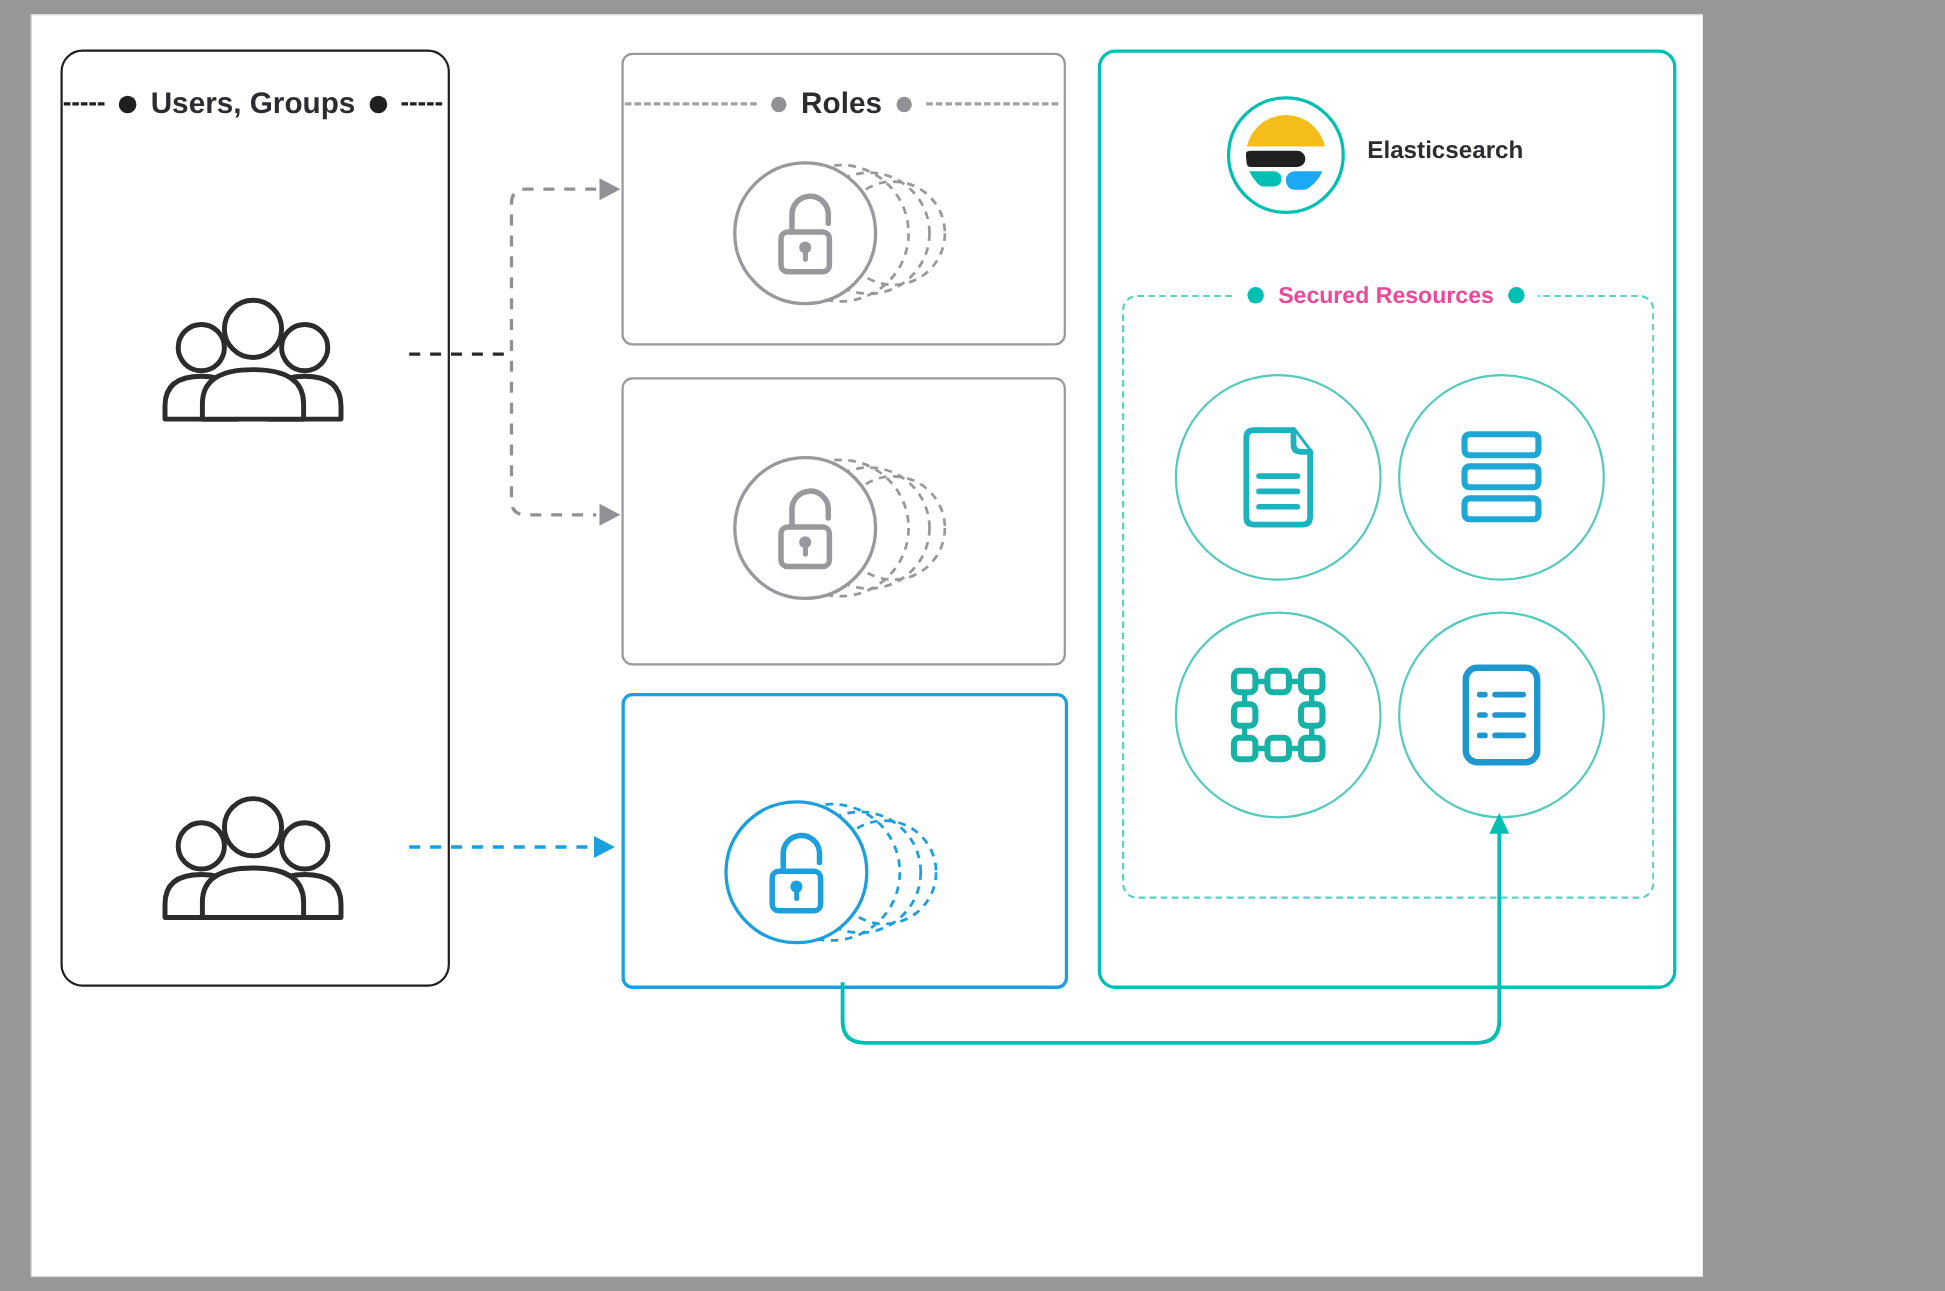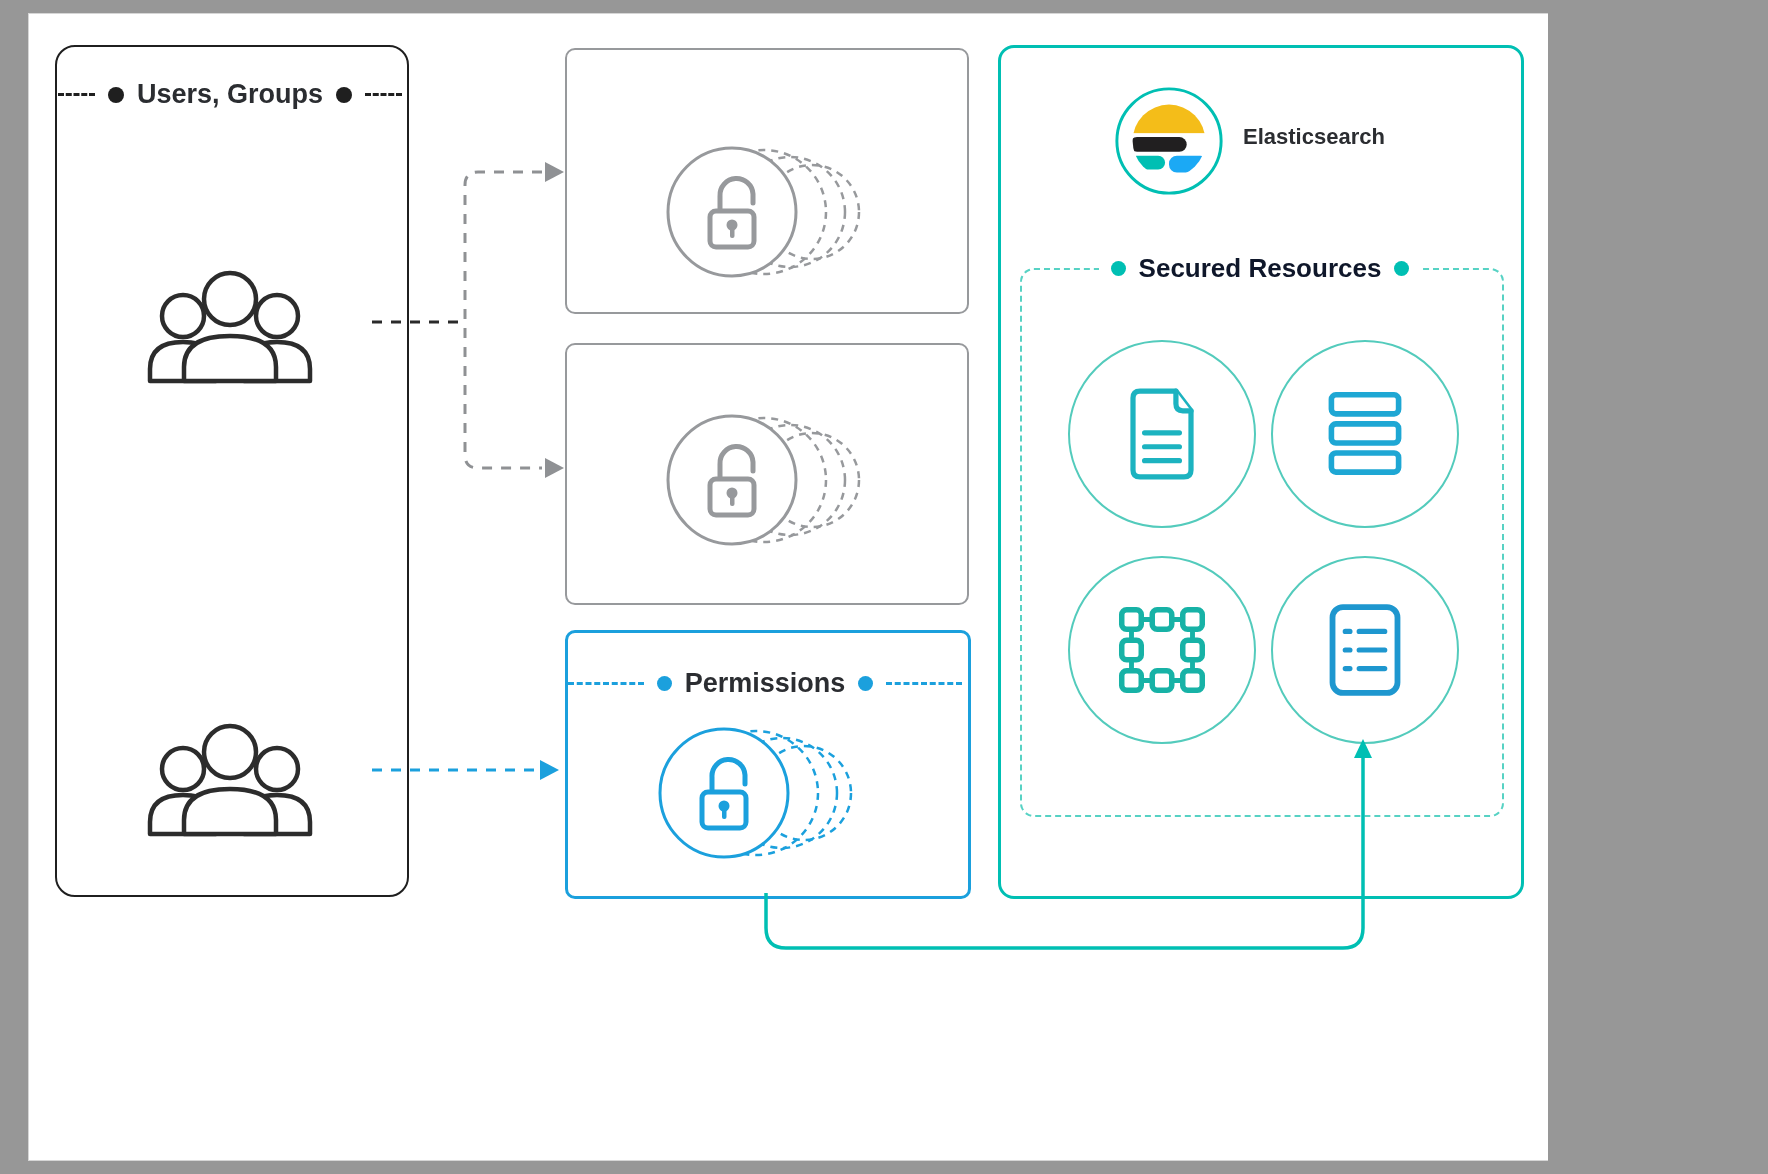--- a/index.html
+++ b/index.html
@@ -21,21 +21,21 @@
   .hdr-black .dash{border-color:#1f1f1f;}  .hdr-black .dot{background:#1f1f1f;width:16px;height:16px;}
   .hdr-gray  .dash{border-color:#a0a2a5;}  .hdr-gray  .dot{background:#8f9194;width:14px;height:14px;}
   .hdr-blue  .dash{border-color:#1ba0dd;}  .hdr-blue  .dot{background:#1ba0dd;}
   .hdr-users{left:58px;top:81px;width:344px;}
   .hdr-roles{left:568px;top:81px;width:394px;}
   .hdr-permissions{left:568px;top:670px;width:394px;}
 
   .sr-hdr{position:absolute;left:1020px;top:253px;width:480px;display:flex;justify-content:center;z-index:3;}
   .sr-hdr .pill{display:flex;align-items:center;gap:13px;background:#ffffff;padding:0 12px;height:30px;}
   .sr-hdr .dot{width:15px;height:15px;border-radius:50%;background:#00bfb3;}
-  .sr-hdr .lbl{font-weight:700;font-size:26px;color:#0f172a;white-space:nowrap;line-height:1;}
+  .sr-hdr .lbl{font-weight:700;font-size:21px;color:#ec4899;white-space:nowrap;line-height:1;}
 
   .abs{position:absolute;z-index:3;}
   .es-label{left:1243px;top:124px;font-weight:700;font-size:22px;color:#2b2d31;}
   .caption{left:700px;top:962px;width:740px;text-align:center;font-weight:700;font-size:27px;color:#2b2d31;}
 
   .res-circle{position:absolute;width:184px;height:184px;border:2px solid #53cbbc;border-radius:50%;
               display:flex;align-items:center;justify-content:center;z-index:3;background:#fff;}
   .c1{left:1068px;top:340px;} .c2{left:1271px;top:340px;} .c3{left:1068px;top:556px;} .c4{left:1271px;top:556px;}
 
   .padlock-gray{color:#97999c;}
@@ -128,37 +128,37 @@
     <div class="dash"></div>
   </div>
   <svg class="abs" style="left:130px;top:252px" width="200" height="140">
       <use href="#sym-people"></use>
     </svg>
   <svg class="abs" style="left:130px;top:705px" width="200" height="140">
       <use href="#sym-people"></use>
     </svg>
 
   <div class="box roles-box-1"></div>
+  <div class="hdr hdr-gray hdr-roles">
+    <div class="dash"></div>
+    <div class="dot"></div>
+    <div class="lbl">Roles</div>
+    <div class="dot"></div>
+    <div class="dash"></div>
+  </div>
   <svg class="abs padlock-gray" style="left:660px;top:137px" width="240" height="150">
       <use href="#sym-padlock"></use>
     </svg>
 
   <div class="box roles-box-2"></div>
   <svg class="abs padlock-gray" style="left:660px;top:405px" width="240" height="150">
       <use href="#sym-padlock"></use>
     </svg>
 
   <div class="box permissions-box"></div>
-  <div class="hdr hdr-blue hdr-permissions">
-    <div class="dash"></div>
-    <div class="dot"></div>
-    <div class="lbl">Permissions</div>
-    <div class="dot"></div>
-    <div class="dash"></div>
-  </div>
   <svg class="abs padlock-blue" style="left:652px;top:718px" width="240" height="150">
       <use href="#sym-padlock"></use>
     </svg>
 
   <div class="box es-box"></div>
 
   <svg class="abs" style="left:1110px;top:82px" width="118" height="118" viewBox="0 0 120 120">
     <circle cx="60" cy="60" r="53" fill="#ffffff" stroke="#00bfb3" stroke-width="3"></circle>
     <clipPath id="logoclip">
         <circle cx="60" cy="60" r="37"></circle>

